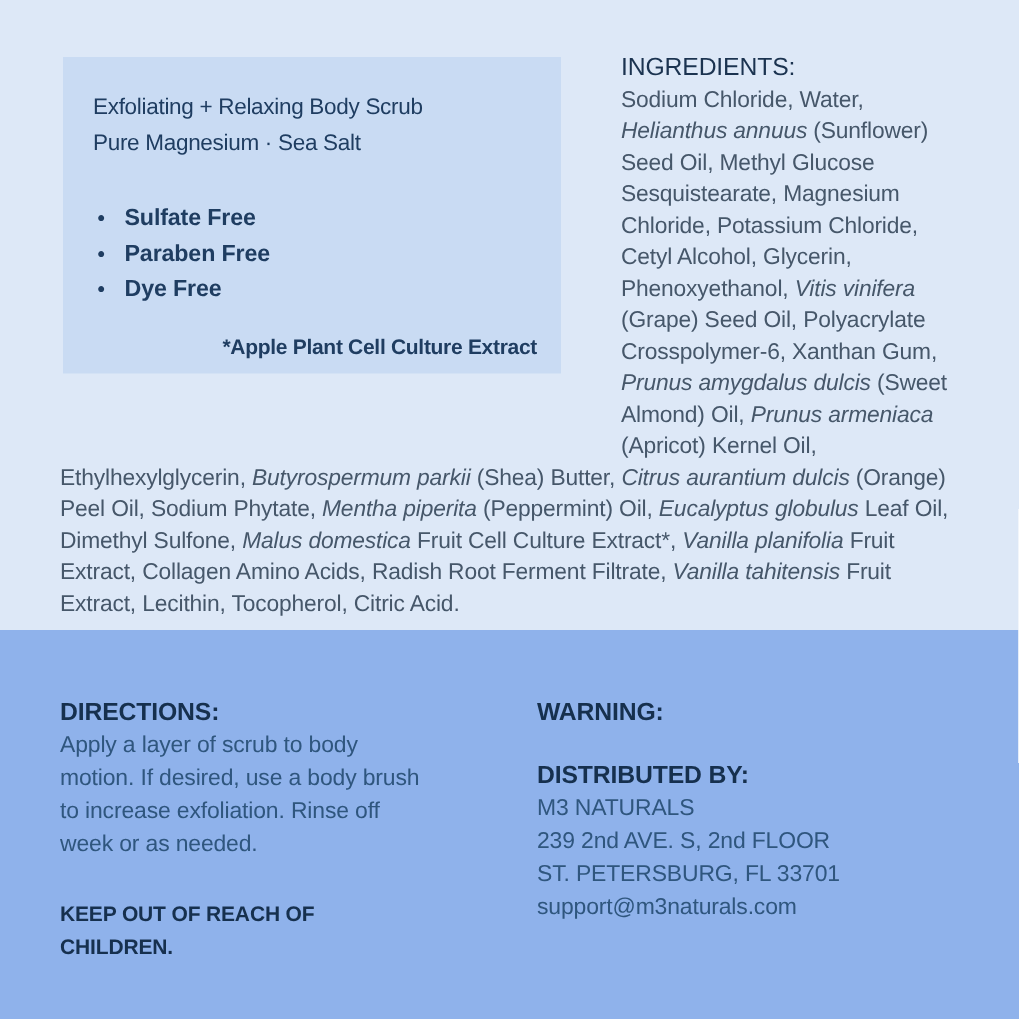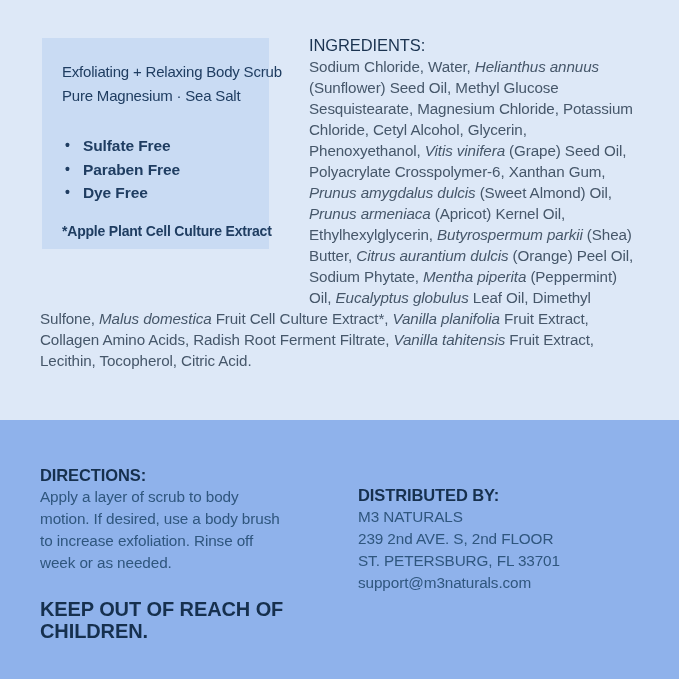--- a/index.html
+++ b/index.html
@@ -19,21 +19,21 @@
     position:relative;width:679px;height:679px;overflow:hidden;
     background:var(--page-bg,#dde8f7);
   }
   
   .top{
     padding:34px 39px 0 40px;
     color:var(--ink-top-body,#46576a);
   }
   .feature-box{
     float:left;
-    width:227px;height:211px;
+    width:332px;height:211px;
     margin:4px 40px 40px 2px;
     background:var(--panel-bg,#c9dbf3);
     padding:22px 16px 0 20px;
     color:var(--ink-panel,#1f3d61);
   }
   .feature-title,.feature-subtitle{
     font-size:15px;line-height:24px;letter-spacing:-0.2px;
     white-space:nowrap;font-weight:500;
   }
   .feature-bullets{margin-top:26px;}
@@ -42,21 +42,21 @@
     font-size:15.5px;line-height:23.5px;font-weight:700;
     padding-left:21px;white-space:nowrap;letter-spacing:-0.1px;
   }
   .bullet-item::before{
     content:"•";
     position:absolute;left:3px;top:0;
     font-size:14px;
   }
   .feature-footnote{
     margin-top:18px;
-    font-size:14px;font-weight:600;letter-spacing:-0.2px;white-space:nowrap;
+    font-size:14px;font-weight:600;letter-spacing:-0.2px;white-space:nowrap;text-align:right;
   }
   .ing-heading{
     font-size:16.5px;line-height:22px;font-weight:normal;
     color:var(--ink-heading,#1b3350);
     letter-spacing:-0.1px;
   }
   .ing-body{
     font-size:15.2px;line-height:21px;
     letter-spacing:-0.1px;
     color:var(--ink-top-body,#46576a);
@@ -76,21 +76,21 @@
     color:var(--ink-bottom-heading,#16304e);
     letter-spacing:-0.1px;
   }
   .block-lines div{
     font-size:15.3px;line-height:22px;
     color:var(--ink-bottom-body,#2f567e);
     letter-spacing:-0.1px;white-space:nowrap;
   }
   .keep-out{margin-top:24px;}
   .keep-out div{
-    font-size:20px;line-height:22px;font-weight:bold;
+    font-size:14px;line-height:22px;font-weight:bold;
     color:var(--ink-bottom-heading,#16304e);
     letter-spacing:-0.1px;white-space:nowrap;
   }
   .distributed{margin-top:20px;}
 </style>
 </head>
 <body>
 
 <div class="page">
 
@@ -122,20 +122,21 @@
           <div>to increase exfoliation. Rinse off</div>
           <div>week or as needed.</div>
         </div>
       <div class="keep-out">
           <div>KEEP OUT OF REACH OF</div>
           <div>CHILDREN.</div>
         </div>
     </div>
 
     <div class="col-right">
+      <h3 class="block-heading">WARNING:</h3>
       <h3 class="block-heading distributed">DISTRIBUTED BY:</h3>
       <div class="block-lines">
           <div>M3 NATURALS</div>
           <div>239 2nd AVE. S, 2nd FLOOR</div>
           <div>ST. PETERSBURG, FL 33701</div>
           <div>support@m3naturals.com</div>
         </div>
     </div>
 
   </section>

